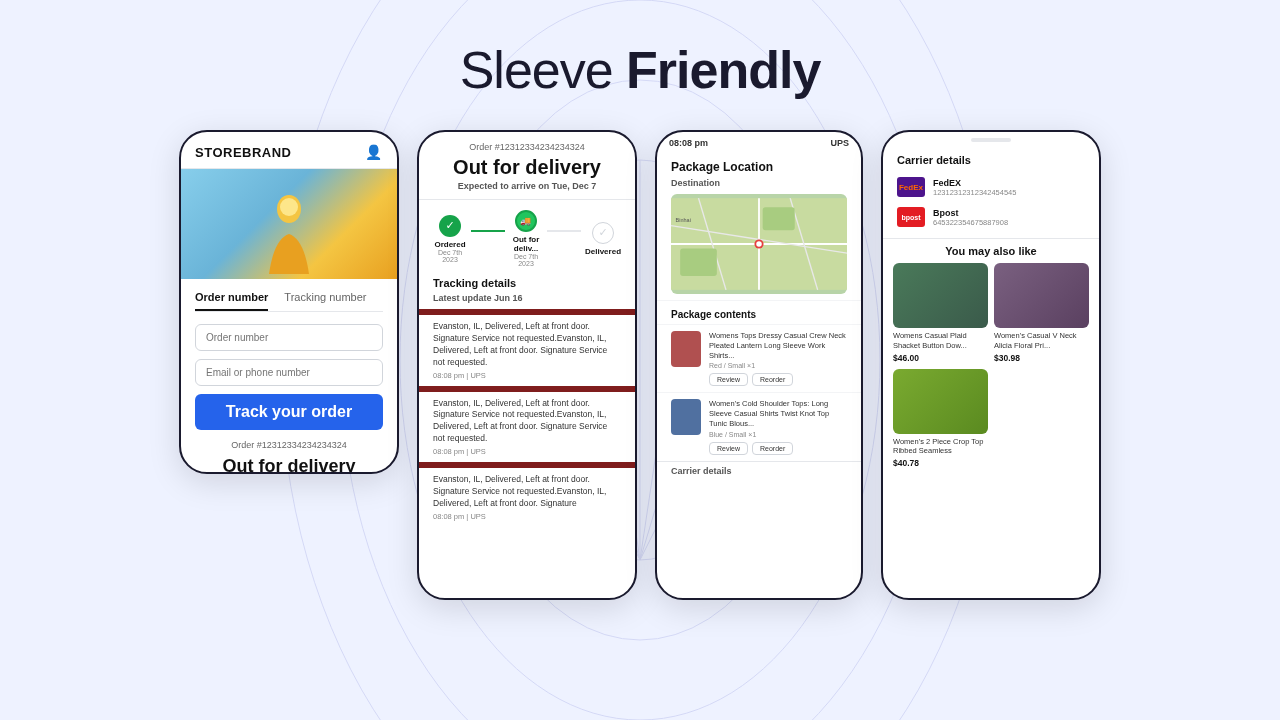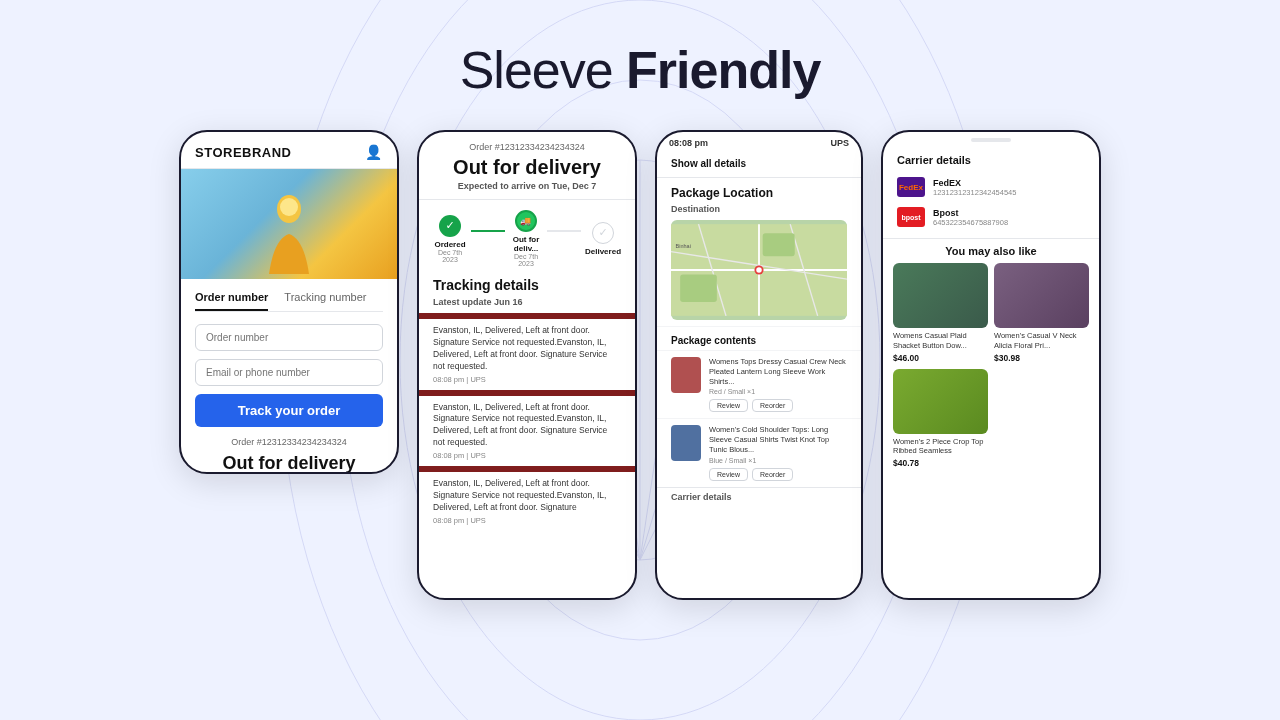--- a/index.html
+++ b/index.html
@@ -111,21 +111,21 @@
       margin-bottom: 8px;
       outline: none;
     }
     .p1-btn {
       width: 100%;
       background: #2563eb;
       color: #fff;
       border: none;
       border-radius: 6px;
       padding: 9px;
-      font-size: 13px;
+      font-size: 16px;
       font-weight: 600;
       cursor: pointer;
       margin-bottom: 10px;
     }
     .p1-order-num {
       text-align: center;
       font-size: 9px;
       color: #666;
       margin-bottom: 6px;
     }
@@ -194,21 +194,21 @@
     .p2-step-date { font-size: 7px; color: #888; text-align: center; }
     .p2-line {
       flex: 1;
       height: 2px;
       background: #16a34a;
       margin-bottom: 16px;
     }
     .p2-line.pending { background: #e5e7eb; }
     .p2-tracking {
       padding: 0 14px;
-      font-size: 14px;
+      font-size: 11px;
       font-weight: 700;
       color: #111;
       margin-bottom: 4px;
     }
     .p2-latest {
       padding: 0 14px;
       font-size: 9px;
       color: #555;
       margin-bottom: 6px;
     }
@@ -468,21 +468,20 @@
       <div class="p2-event-text">Evanston, IL, Delivered, Left at front door. Signature Service not requested.Evanston, IL, Delivered, Left at front door. Signature</div>
       <div class="p2-event-meta">08:08 pm  |  UPS</div>
     </div>
   </div>
 
   <div class="phone phone-3">
     <div class="p3-status-bar">
       <span>08:08 pm</span>
       <span>UPS</span>
     </div>
-    <div class="p3-show-all">Show all details</div>
     <div class="p3-pkg-location">Package Location</div>
     <div class="p3-destination">Destination</div>
 
     <div class="p3-map">
       <svg viewBox="0 0 192 100" class="p3-map-inner">
 
         <rect width="192" height="100" fill="#c8dba0"></rect>
 
         <line x1="0" y1="50" x2="192" y2="50" stroke="#fff" stroke-width="2"></line>
         <line x1="96" y1="0" x2="96" y2="100" stroke="#fff" stroke-width="2"></line>

